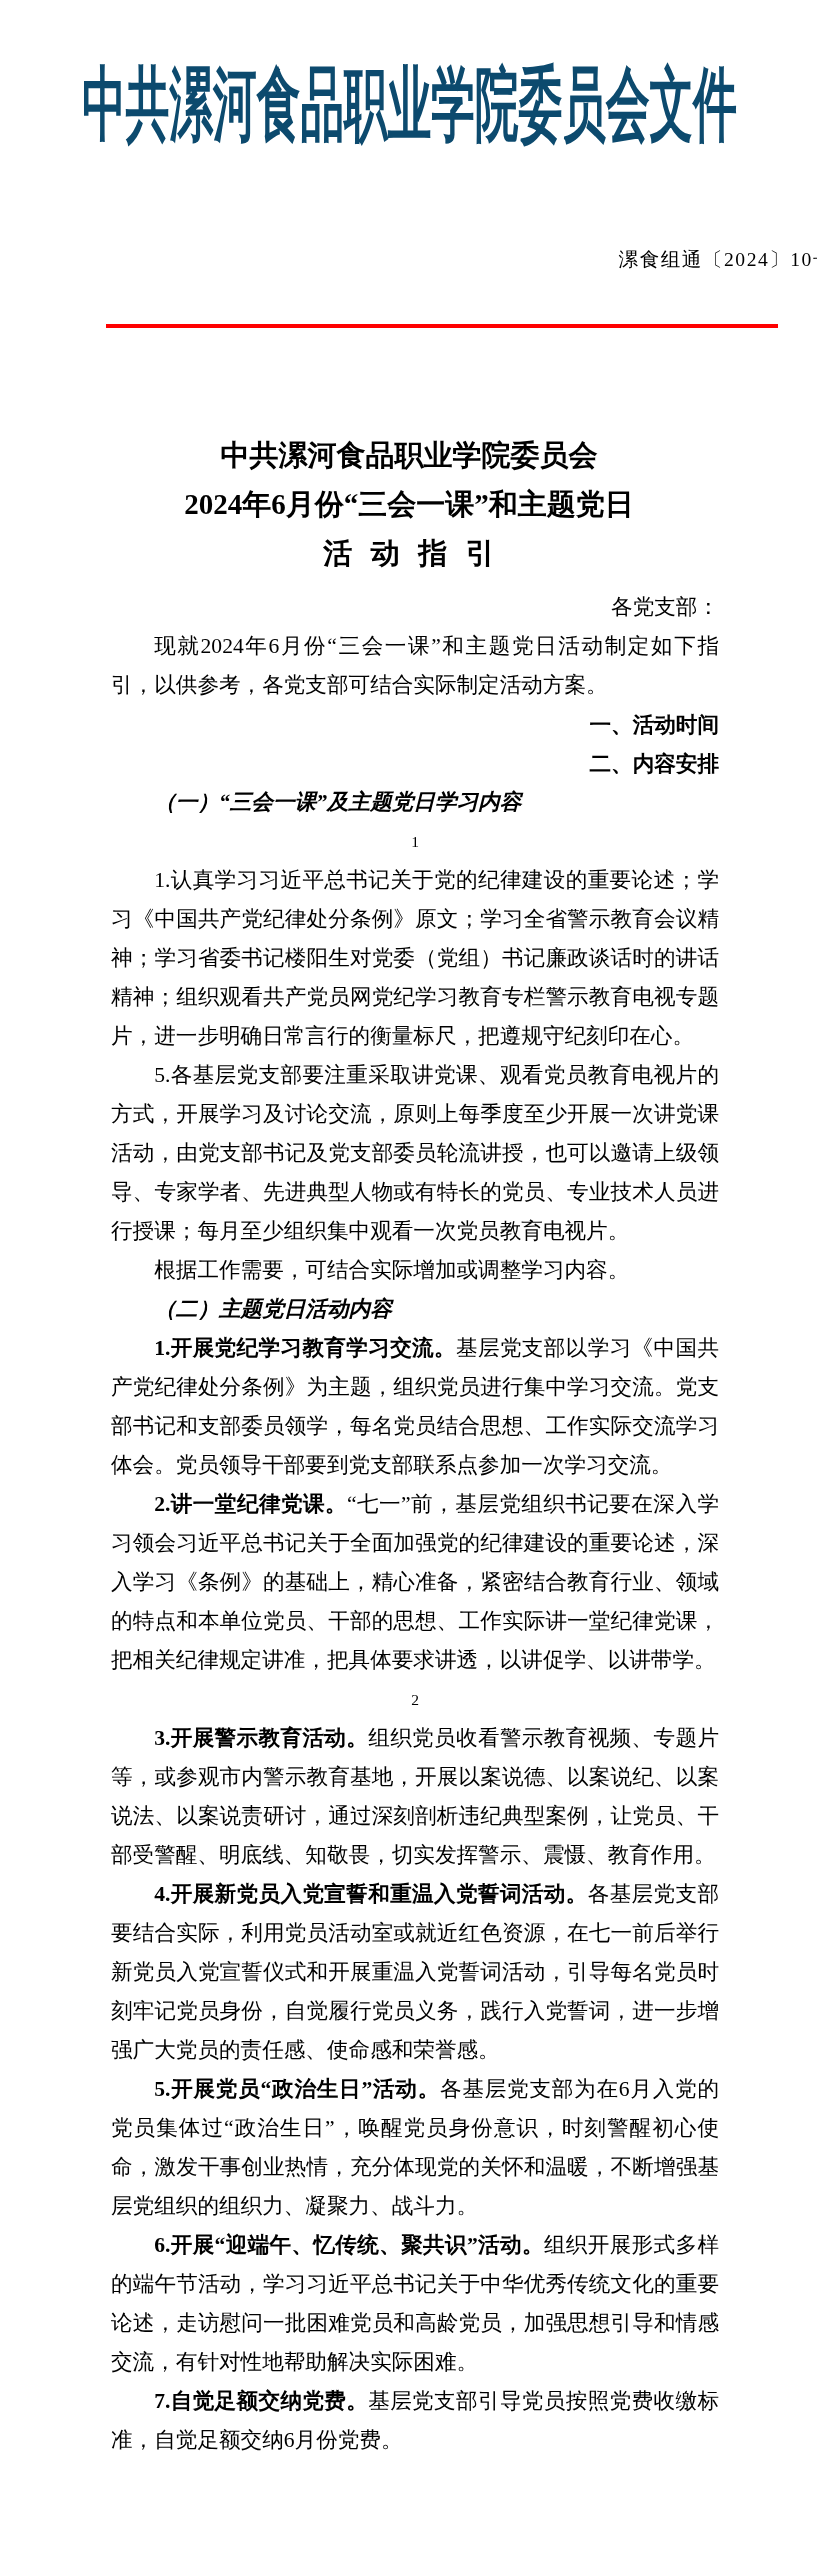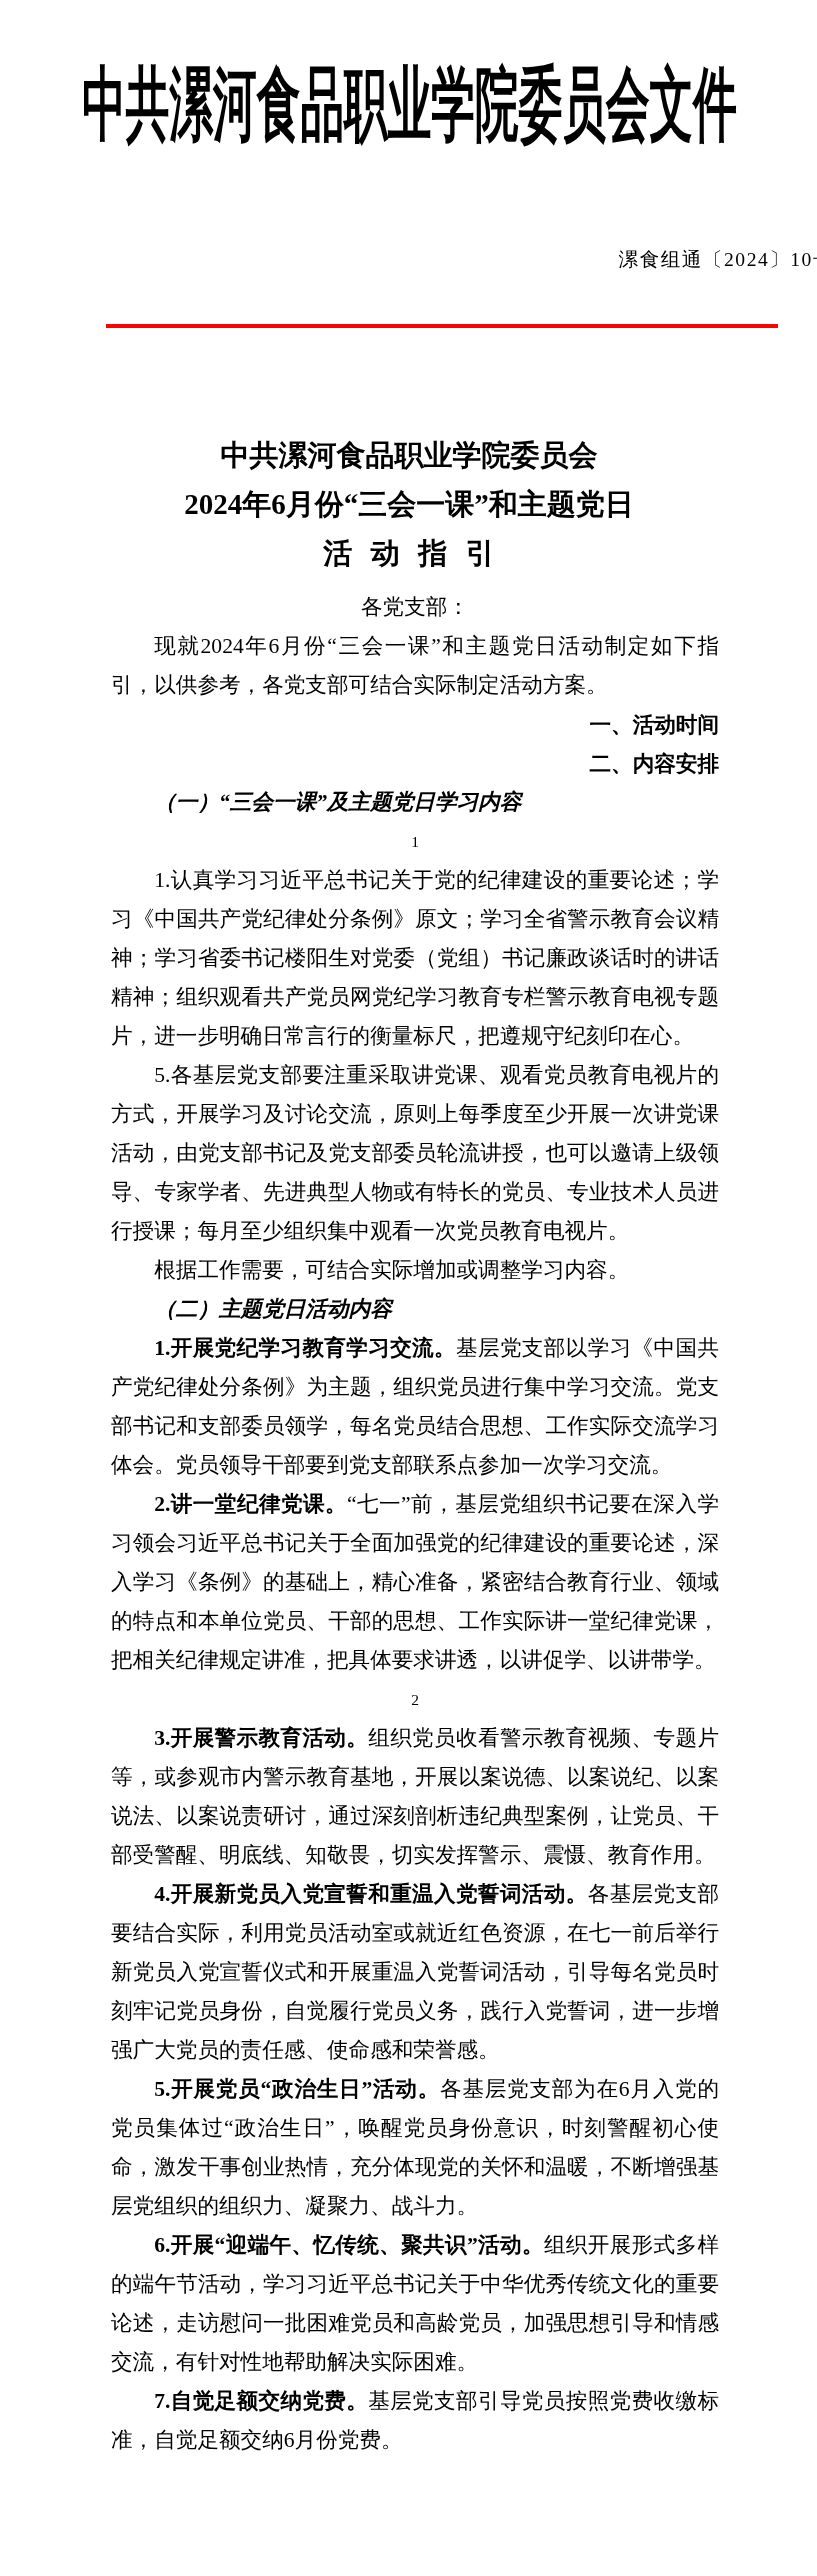--- a/index.html
+++ b/index.html
@@ -10,21 +10,21 @@
     background:#ffffff;
     color:#000000;
     font-family:"Liberation Serif","DejaVu Serif",serif;
     overflow:hidden;
   }
   
   .red-title{
     position:absolute;
     top:81px;left:0;width:100%;
     text-align:center;
-    color:#000000;
+    color:#0c4a6e;
     font-weight:bold;
     font-size:45px;
     line-height:49px;
     white-space:nowrap;
   }
   .red-title .stretch{
     display:inline-block;
     transform:scale(0.97,1.8);
     transform-origin:center center;
   }
@@ -55,21 +55,21 @@
   
   .body-col{
     position:absolute;
     top:588px;left:111px;width:608px;
     font-size:21.6px;
     line-height:39px;
     text-align:justify;
     text-justify:inter-ideograph;
   }
   .body-col p{margin:0;padding:0;}
-  .salutation{text-indent:0;text-align:center;}
+  .salutation{text-indent:0;text-align:right;}
   .indent{text-indent:2em;}
   .lead-p{text-indent:2em;}
   .lead-p .lead{font-weight:bold;}
   .h-sans{
     font-weight:bold;
     text-indent:2em;
     text-align:right;
     font-family:"Liberation Sans","DejaVu Sans",sans-serif;
   }
   .h-serif{

